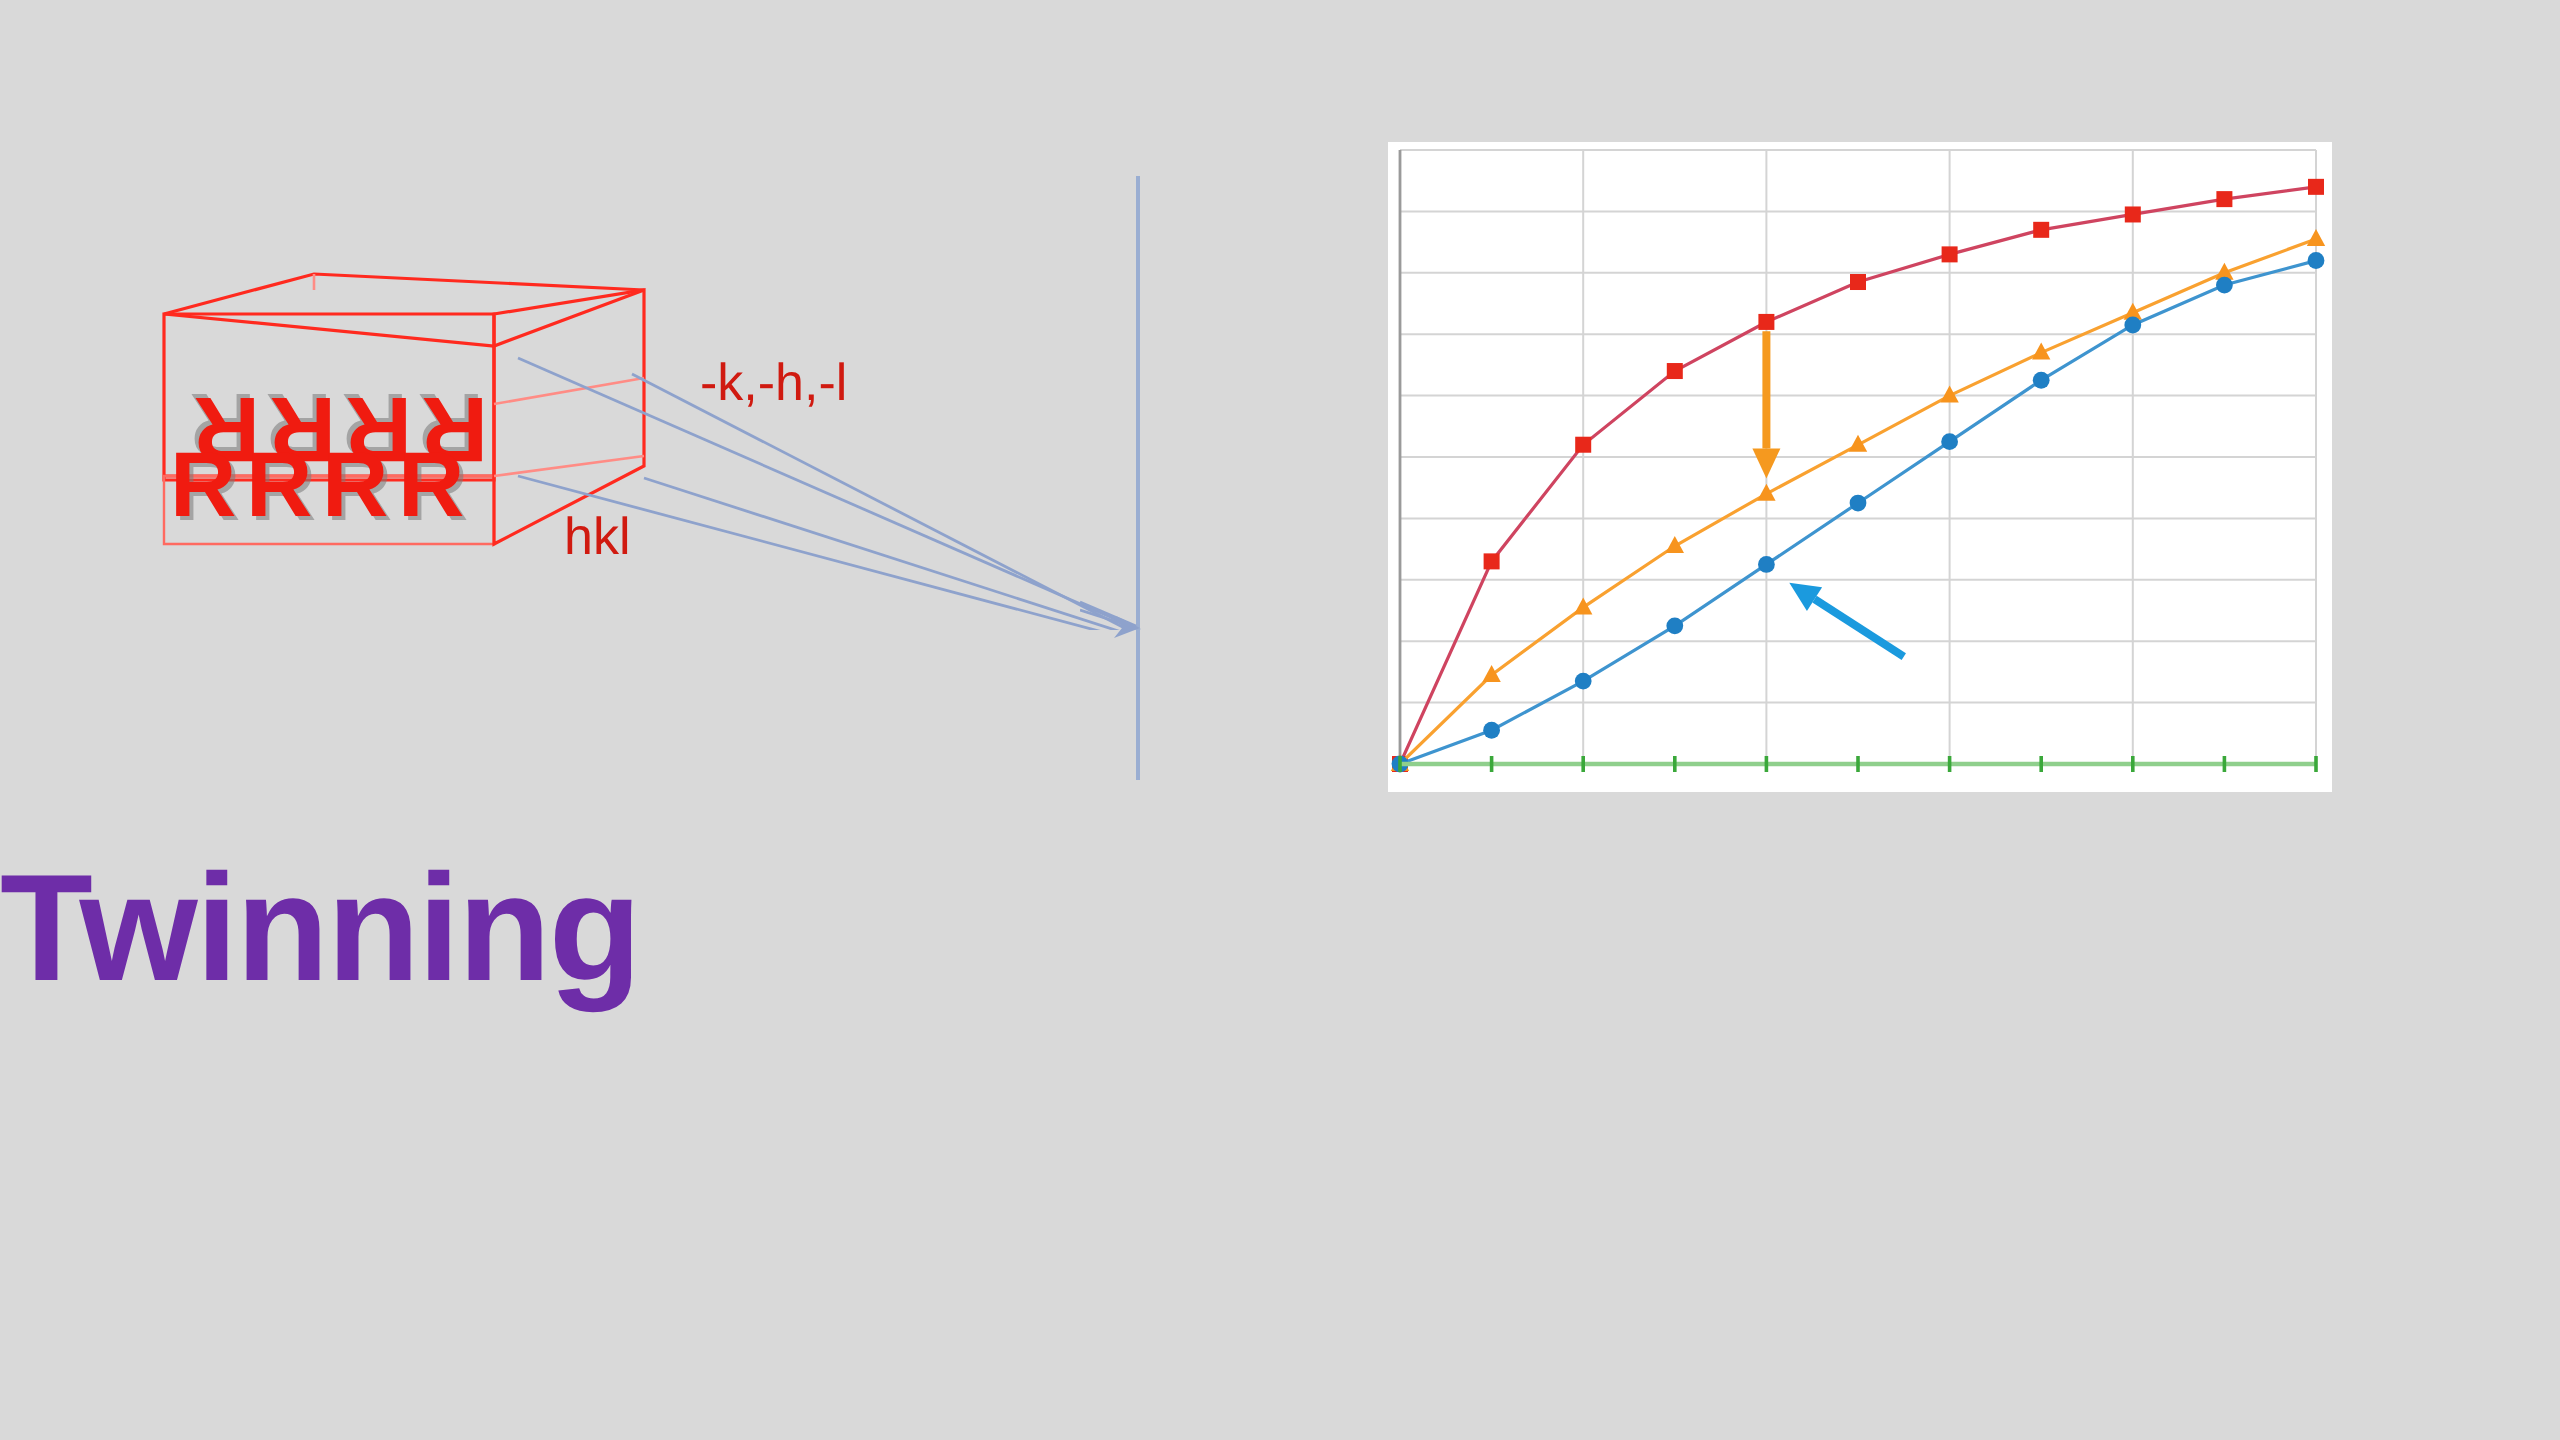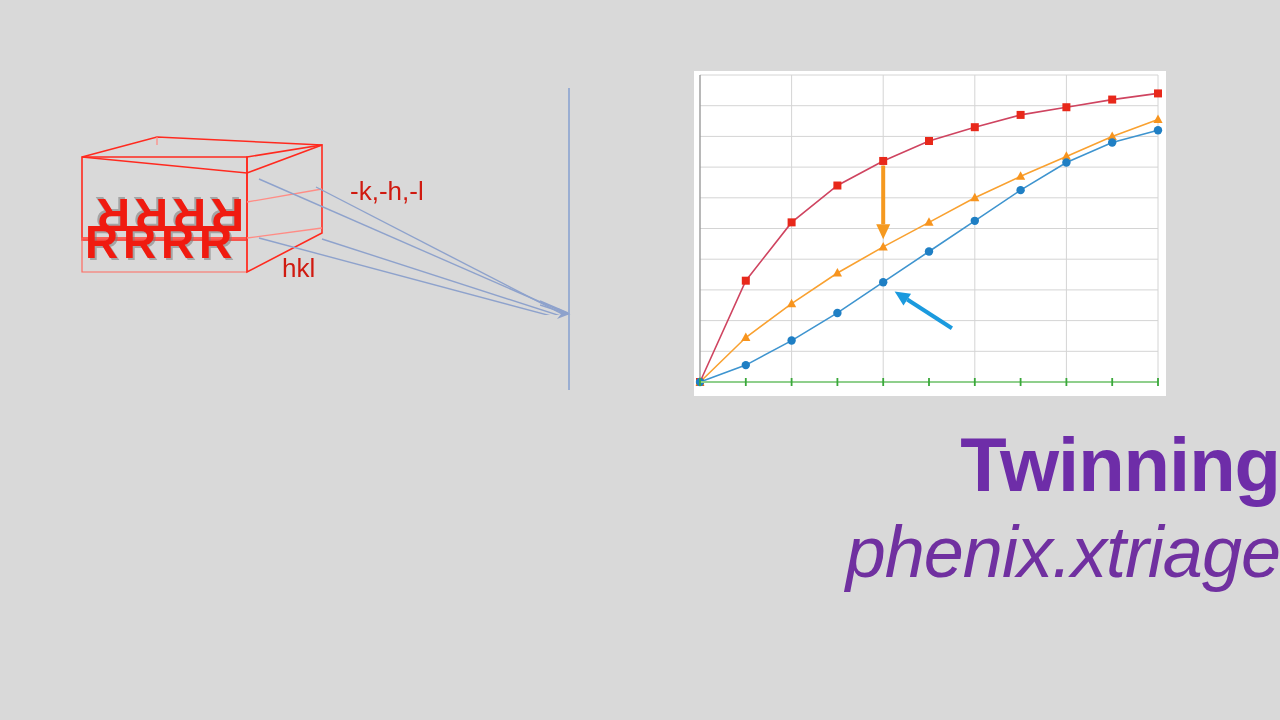--- a/index.html
+++ b/index.html
@@ -95,21 +95,21 @@
   .callout-orange-head { fill: #f5991f; }
   .callout-blue   { stroke: #1b9ade; stroke-width: 4; fill: none; }
   .callout-blue-head { fill: #1b9ade; }
 
   
   #title-block {
     position: absolute;
     left: 0;
     top: 425px;
     width: 1280px;
-    text-align: right;
+    text-align: left;
   }
   #slide-title {
     font-family: "Liberation Sans", sans-serif;
     font-weight: bold;
     font-size: 76px;
     color: #6e2da8;
     line-height: 1.05;
     letter-spacing: -1px;
   }
   #slide-subtitle {
@@ -264,16 +264,15 @@
         <line x1="464" x2="464" y1="307" y2="315" class="marker-green"></line>
         <line x1="189.20000000000002" y1="94.56500000000003" x2="189.20000000000002" y2="153.245" class="callout-orange"></line>
         <path d="M 189.20000000000002 168.245 L 182.20000000000002 153.245 L 196.20000000000002 153.245 Z" class="callout-orange-head"></path>
         <line x1="257.90000000000003" y1="257.275" x2="213.26402485858682" y2="228.55204237188363" class="callout-blue"></line>
         <path d="M 200.65 220.435 L 217.05197796546585 222.66549743787647 L 209.4760717517078 234.4385873058908 Z" class="callout-blue-head"></path>
       </svg>
   </div>
 
   <div id="title-block">
     <div id="slide-title">Twinning</div>
-    <div id="slide-subtitle">phenix.xtriage</div>
   </div>
 
 </div>
 
 </body></html>

